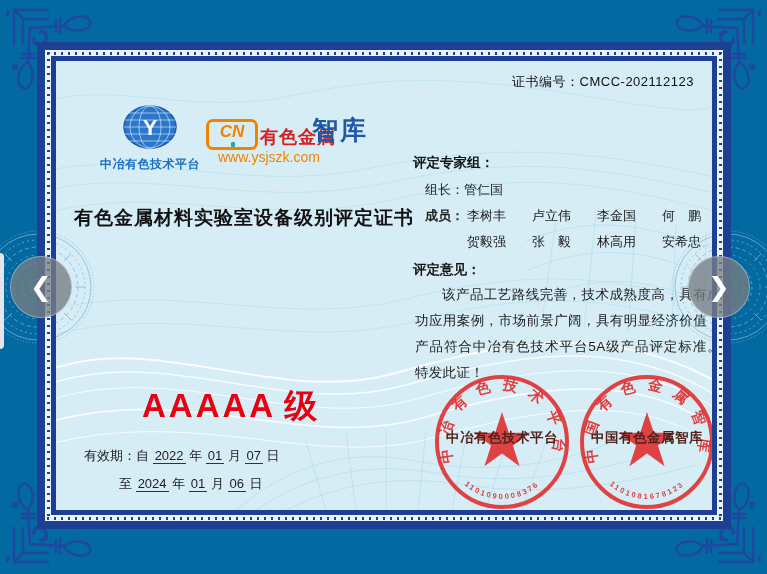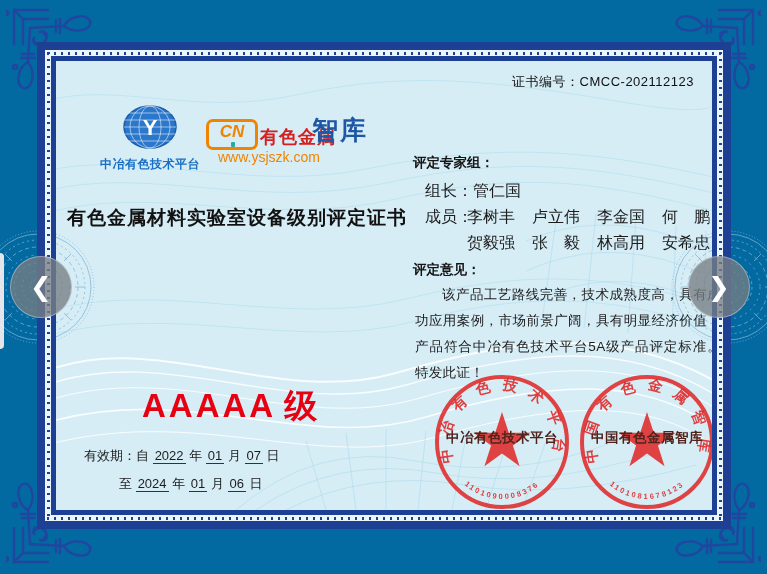--- a/index.html
+++ b/index.html
@@ -41,35 +41,35 @@
   .logo-globe .gname{display:block;margin-top:1px;font-size:12px;font-weight:bold;color:#1a6fc4;letter-spacing:.5px;}
   .logo-cn{left:150px;top:55px;width:212px;height:44px;}
   .cn-box{position:absolute;left:0;top:3px;width:46px;height:25px;border:3px solid #f08300;border-radius:7px;
           display:flex;align-items:center;justify-content:center;flex-direction:column;}
   .cn-box .cn{font-size:17px;font-weight:900;font-style:italic;color:#f08300;letter-spacing:0;}
   .cn-box .cn-accent{display:inline-block;width:4px;height:16px;background:#2ba8a0;margin-left:1px;border-radius:1px;}
   .cn-url{position:absolute;left:12px;top:33px;font-size:14px;color:#f08300;white-space:nowrap;}
   .cn-red{position:absolute;left:54px;top:9px;font-size:18px;font-weight:bold;color:#d42020;letter-spacing:1px;white-space:nowrap;}
   .cn-blue{position:absolute;left:106px;top:-3px;font-size:26px;font-weight:900;color:#1e57a5;letter-spacing:2px;white-space:nowrap;}
 
-  .title{left:11px;top:144px;width:368px;font-size:19px;font-weight:bold;color:#121212;letter-spacing:1px;}
+  .title{left:4px;top:144px;width:368px;text-align:center;font-size:19px;font-weight:bold;color:#121212;letter-spacing:1px;}
   .intro{left:16px;top:203px;width:352px;font-size:13.5px;color:#1c1c1c;line-height:30px;}
   .uline{border-bottom:1px solid #333;padding:0 5px;}
   .grade{left:86px;top:283px;font-size:33px;font-weight:900;color:#e60012;letter-spacing:3px;white-space:nowrap;margin-top:40px;}
   .grade .unit{margin-left:8px;letter-spacing:0;}
   .validity{font-size:13px;color:#1c1c1c;white-space:nowrap;}
   .validity .unum{border-bottom:1px solid #333;padding:0 2px;}
   .val1{left:28px;top:386px;} .val2{left:63px;top:414px;}
 
   .experts-h{left:357px;top:93px;font-size:13.5px;font-weight:600;color:#151515;}
-  .row{font-size:16px;color:#1c1c1c;white-space:nowrap;}
+  .row{font-size:13px;color:#1c1c1c;white-space:nowrap;}
   .leader{left:369px;top:120px;}
   .members1{left:369px;top:146px;} .members2{left:411px;top:172px;}
   .mname{display:inline-block;width:65px;}
-  .mlabel{display:inline-block;width:42px;}
+  .mlabel{display:inline-block;width:42px;font-weight:bold;}
   .opinion-h{left:357px;top:200px;font-size:13.5px;font-weight:600;color:#151515;}
   .opinion-body{left:359px;top:221px;width:306px;font-size:13.5px;line-height:26px;color:#1c1c1c;
                 text-align:justify;text-indent:2em;letter-spacing:.3px;}
 
   .stamps{left:370px;top:305px;width:290px;height:160px;z-index:3;}
   .stamp-caption{z-index:4;font-size:13.5px;font-weight:bold;color:#50231c;text-align:center;letter-spacing:.5px;white-space:nowrap;}
   .cap1{left:378px;top:368px;width:136px;} .cap2{left:523px;top:368px;width:136px;}
 
   
   .nav-btn{position:absolute;width:62px;height:62px;border-radius:50%;z-index:30;border:1px solid rgba(255,255,255,.35);

